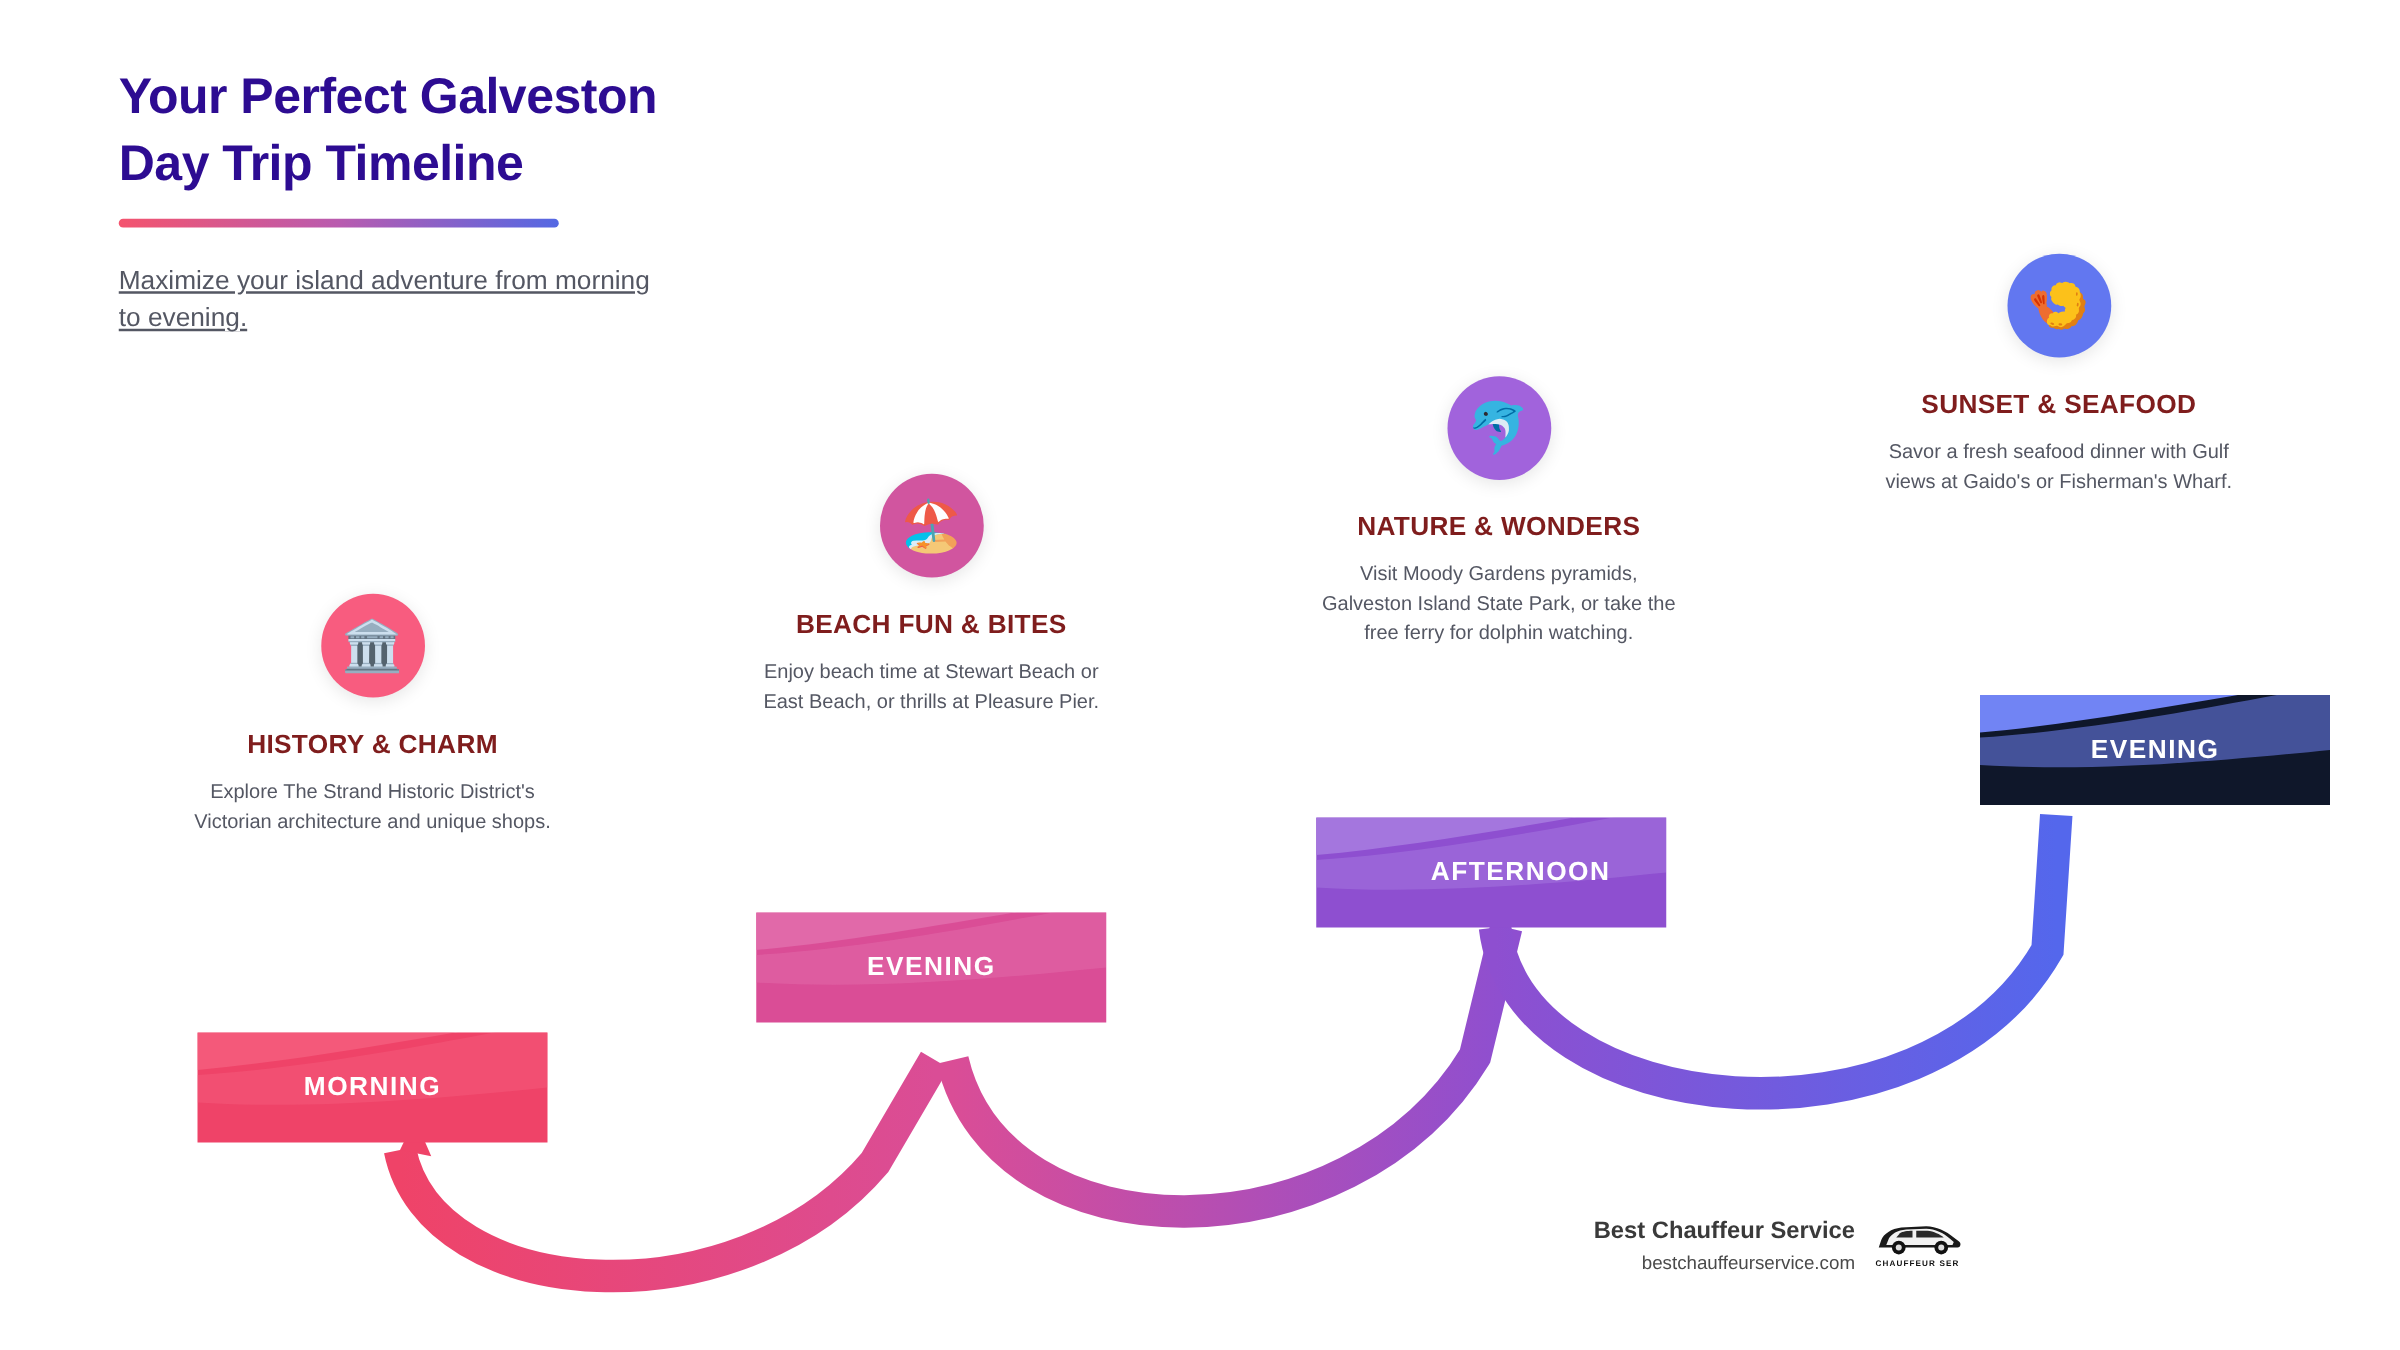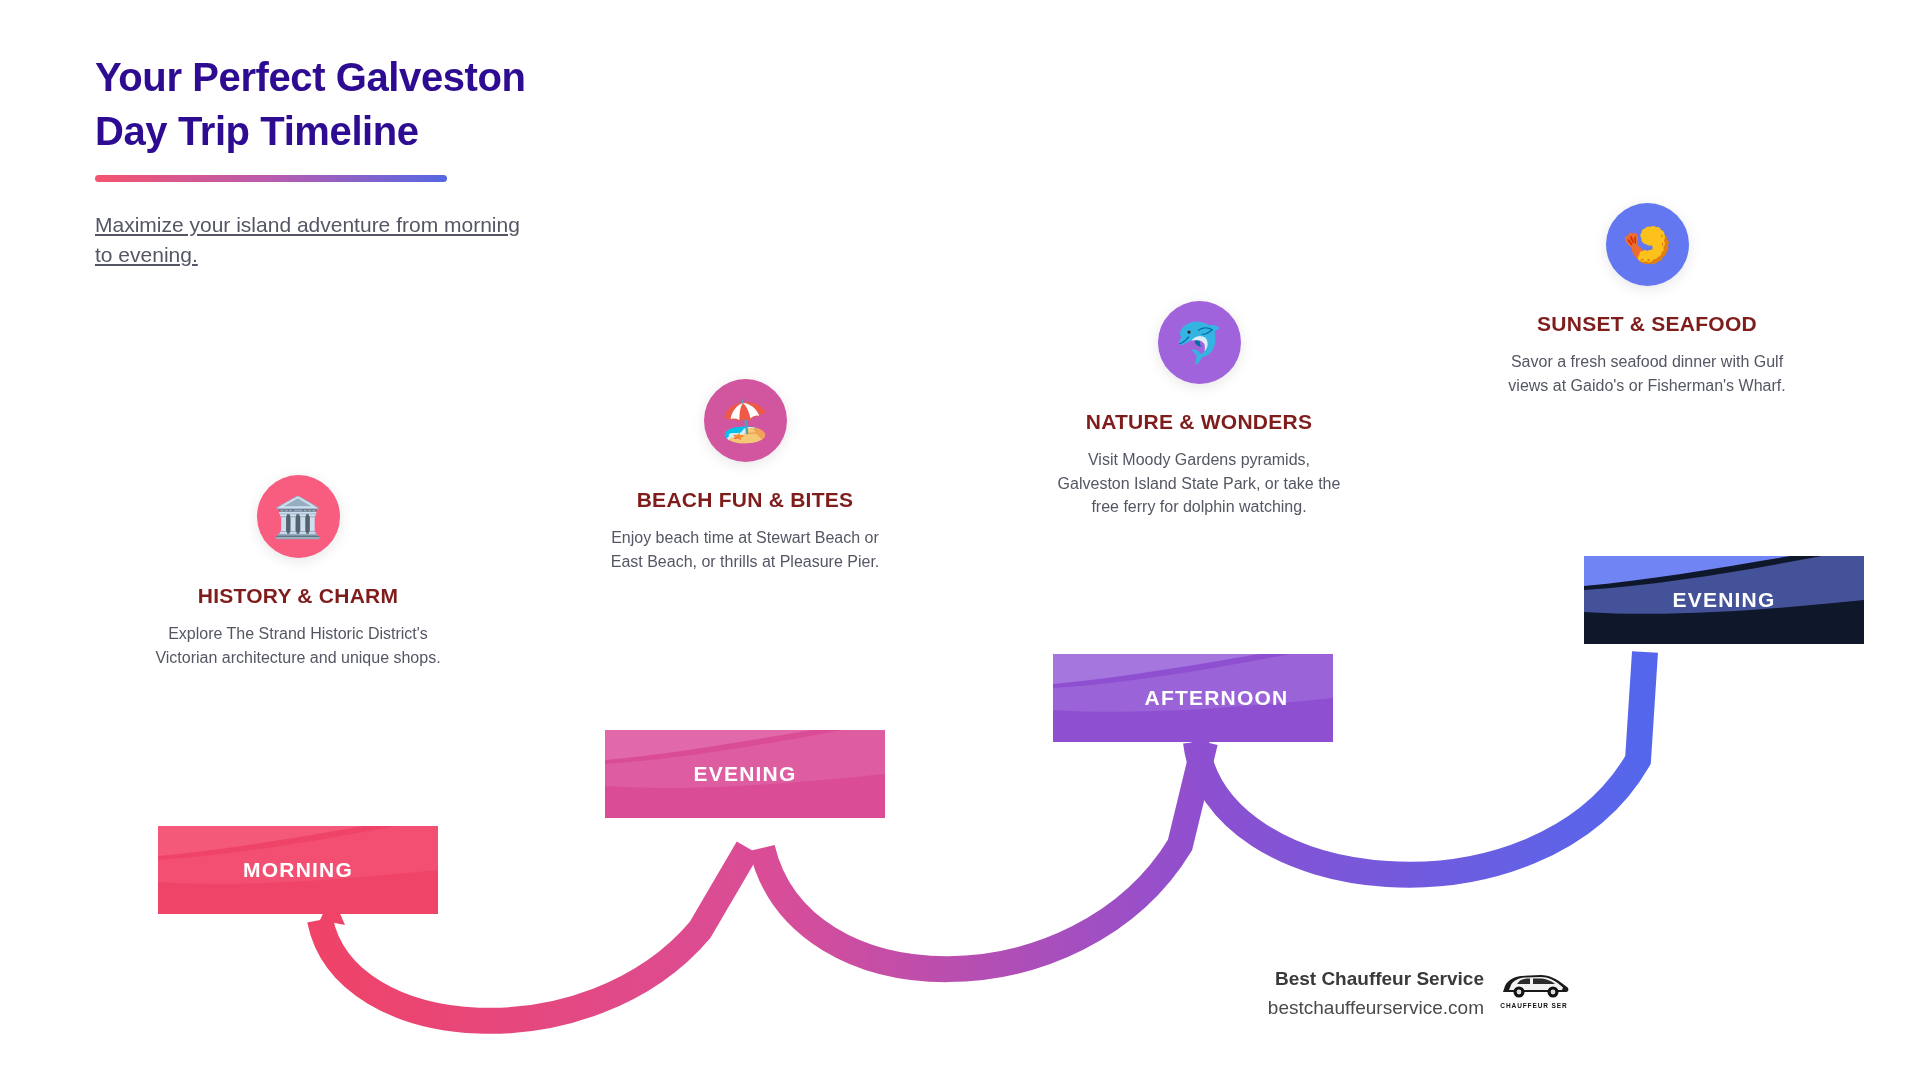--- a/index.html
+++ b/index.html
@@ -66,21 +66,21 @@
 
   
   .brand {
     position:absolute; right:78px; bottom:58px;
     display:flex; align-items:flex-start; gap:12px;
   }
   .brand-text { text-align:right; }
   .brand-name {
     font-size:19px; font-weight:bold; color:#3A3A3A; line-height:1.5;
   }
-  .brand-url { font-size:19px; color:#4A4A4A; line-height:1.5; }
+  .brand-url { font-size:15px; color:#4A4A4A; line-height:1.5; }
   .brand-logo {
     width:76px; height:48px; position:relative;
     display:flex; flex-direction:column; align-items:center; justify-content:center;
   }
   .logo-word {
     font-size:6.5px; font-weight:bold; letter-spacing:0.9px;
     color:#111; white-space:nowrap; margin-top:2px;
   }
 </style>
 </head>

